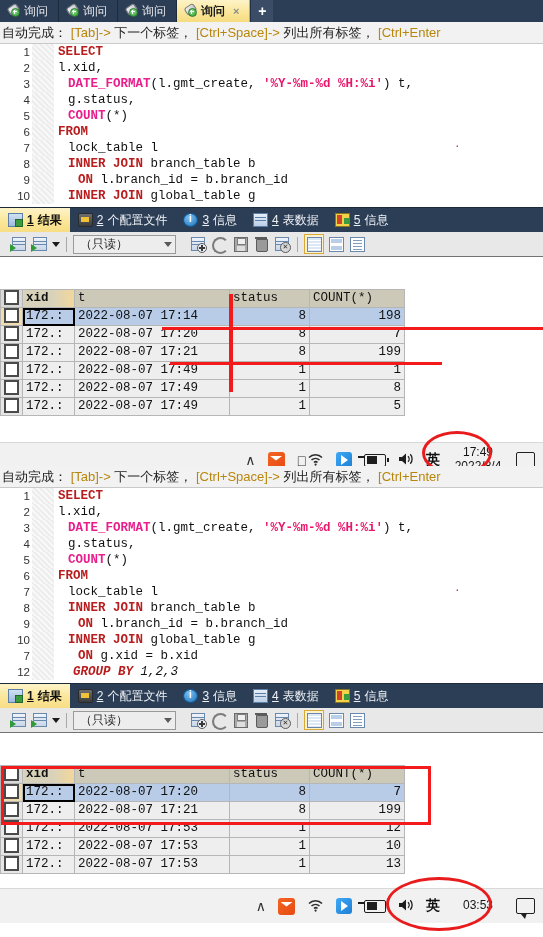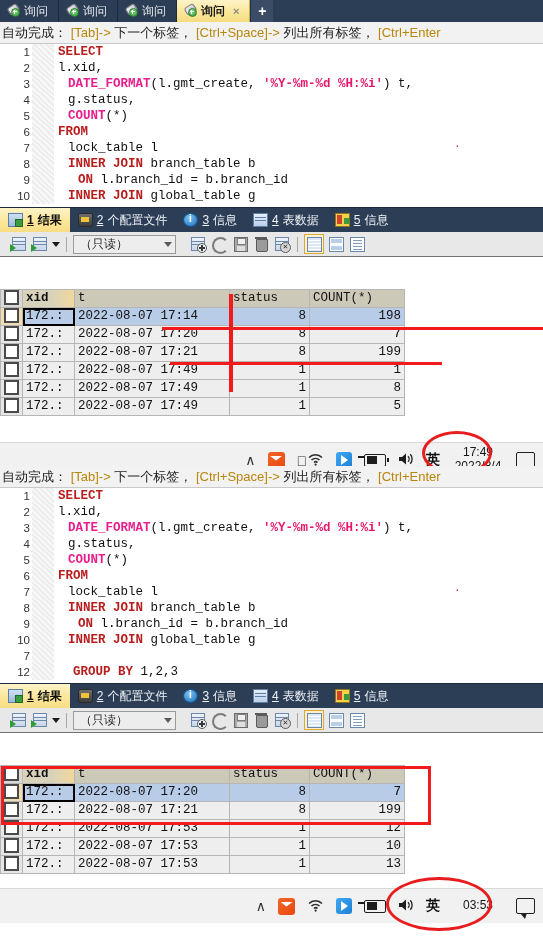--- a/index.html
+++ b/index.html
@@ -504,22 +504,22 @@
     <div class="codeline"><span class="ln">1</span><span class="lngap"></span><span class="code" style="padding-left: 4px;"><span class="kw">SELECT</span></span></div>
         <div class="codeline"><span class="ln">2</span><span class="lngap"></span><span class="code" style="padding-left: 4px;"><span class="pl">l.xid,</span></span></div>
         <div class="codeline"><span class="ln">3</span><span class="lngap"></span><span class="code" style="padding-left: 14px;"><span class="fn">DATE_FORMAT</span><span class="pl">(l.gmt_create, </span><span class="str">'%Y-%m-%d %H:%i'</span><span class="pl">) t,</span></span></div>
         <div class="codeline"><span class="ln">4</span><span class="lngap"></span><span class="code" style="padding-left: 14px;"><span class="pl">g.status,</span></span></div>
         <div class="codeline"><span class="ln">5</span><span class="lngap"></span><span class="code" style="padding-left: 14px;"><span class="fn">COUNT</span><span class="pl">(*)</span></span></div>
         <div class="codeline"><span class="ln">6</span><span class="lngap"></span><span class="code" style="padding-left: 4px;"><span class="kw">FROM</span></span></div>
         <div class="codeline"><span class="ln">7</span><span class="lngap"></span><span class="code" style="padding-left: 14px;"><span class="pl">lock_table l</span></span></div>
         <div class="codeline"><span class="ln">8</span><span class="lngap"></span><span class="code" style="padding-left: 14px;"><span class="kw">INNER JOIN</span><span class="pl"> branch_table b</span></span></div>
         <div class="codeline"><span class="ln">9</span><span class="lngap"></span><span class="code" style="padding-left: 24px;"><span class="kw">ON</span><span class="pl"> l.branch_id = b.branch_id</span></span></div>
         <div class="codeline"><span class="ln">10</span><span class="lngap"></span><span class="code" style="padding-left: 14px;"><span class="kw">INNER JOIN</span><span class="pl"> global_table g</span></span></div>
-        <div class="codeline"><span class="ln">7</span><span class="lngap"></span></div>
-        <div class="codeline"><span class="ln">12</span><span class="lngap"></span><span class="code" style="padding-left: 4px;"><span class="kw">  GROUP BY</span><span class="pl"> 1,2,3</span></span></div>
+        <div class="codeline"><span class="ln">7</span><span class="lngap"></span><span class="code" style="padding-left: 24px;"><span class="kw">ON</span><span class="pl"> g.xid = b.xid</span></span></div>
+        <div class="codeline"><span class="ln">12</span><span class="lngap"></span><span class="code" style="padding-left: 4px; font-style: italic;"><span class="kw">  GROUP BY</span><span class="pl"> 1,2,3</span></span></div>
       </div>
 
     <div class="restabs" id="restabsBottom">
         <div class="restab active">
           <span class="ricon ic-grid"></span>
           <u>1</u>
           <span> 结果</span>
         </div>
         <div class="restab">
           <span class="ricon ic-prof"></span>

